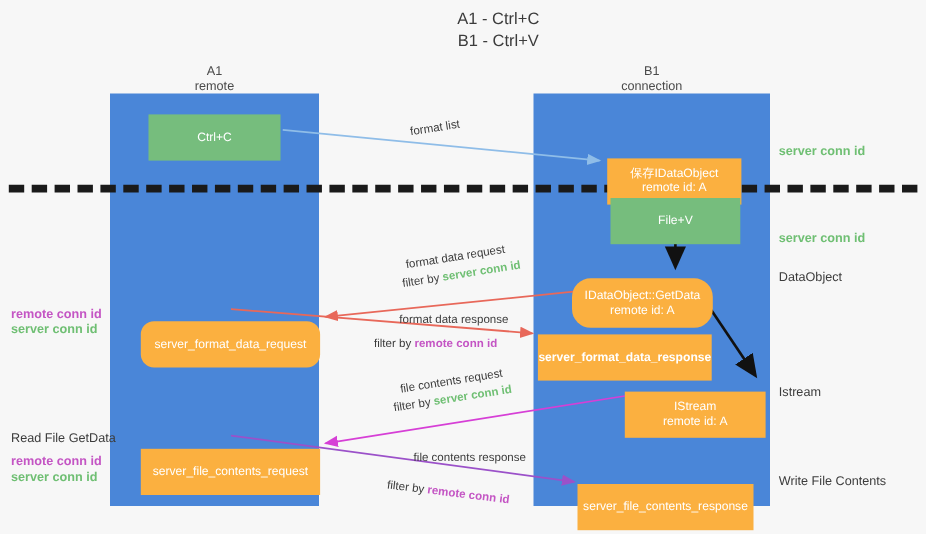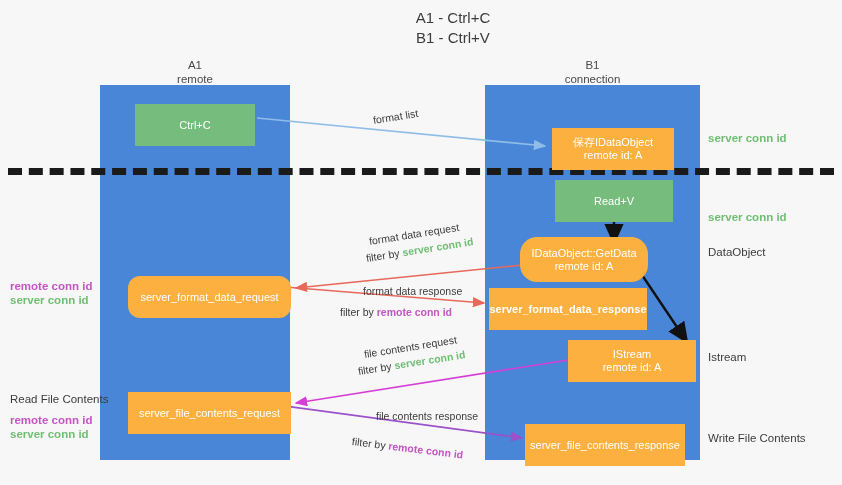--- a/index.html
+++ b/index.html
@@ -36,21 +36,21 @@
   }
 
   
   .node{
     position:absolute;box-sizing:border-box;
     display:flex;flex-direction:column;align-items:center;justify-content:center;
     color:#ffffff;font-size:11px;line-height:13px;text-align:center;
     padding:21px 6px;
   }
   .node.green{background:#76bd7d;}
-  .node.orange{background:#fbb council;}
+  .node.orange{background:#fbb council;margin-top:16px;}
   .node.orange{background:#fbb040;}
   .node .l2{font-size:11px;line-height:13px;}
 
   
   .ann{position:absolute;font-size:11.5px;line-height:14px;}
   .ann.plain{color:#3c3c3c;}
   .ann.green{color:#6fbf73;font-weight:bold;}
   .ann.purple{color:#c455c4;font-weight:bold;}
 
   
@@ -123,21 +123,21 @@
   <div class="node green" style="left:135px;top:104px;width:120px;height:28px;">
     <div>Ctrl+C</div>
   </div>
 
   <div class="node orange" style="left:552px;top:128px;width:122px;height:31px;">
     <div>保存IDataObject</div>
     <div class="l2">remote id: A</div>
   </div>
 
   <div class="node green" style="left:555px;top:180px;width:118px;height:26px;">
-    <div>Read+V</div>
+    <div>File+V</div>
   </div>
 
   <div class="node orange" style="left:520px;top:237px;width:128px;height:45px;border-radius:17px;">
     <div>IDataObject::GetData</div>
     <div class="l2">remote id: A</div>
   </div>
 
   <div class="node orange" style="left:568px;top:340px;width:128px;height:34px;">
     <div>IStream</div>
     <div class="l2">remote id: A</div>
@@ -160,21 +160,21 @@
   </div>
 
   <div class="ann green" style="left:708px;top:131px;">server conn id</div>
   <div class="ann green" style="left:708px;top:210px;">server conn id</div>
   <div class="ann plain" style="left:708px;top:245px;">DataObject</div>
   <div class="ann plain" style="left:708px;top:350px;">Istream</div>
   <div class="ann plain" style="left:708px;top:431px;">Write File Contents</div>
 
   <div class="ann purple" style="left:10px;top:279px;">remote conn id</div>
   <div class="ann green" style="left:10px;top:293px;">server conn id</div>
-  <div class="ann plain" style="left:10px;top:392px;">Read File Contents</div>
+  <div class="ann plain" style="left:10px;top:392px;">Read File GetData</div>
   <div class="ann purple" style="left:10px;top:413px;">remote conn id</div>
   <div class="ann green" style="left:10px;top:427px;">server conn id</div>
 
   <div class="alabel rot-up" style="left:373px;top:113px;">format list</div>
 
   <div class="alabel rot-up" style="left:369px;top:234px;">format data request</div>
   <div class="alabel rot-up" style="left:366px;top:251px;">
     <span>filter by </span><span class="g">server conn id</span>
   </div>
 

